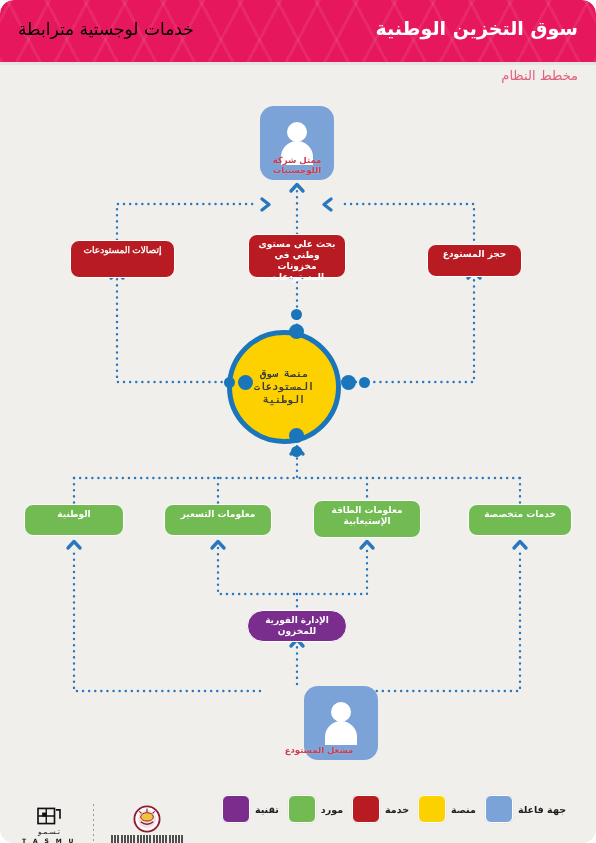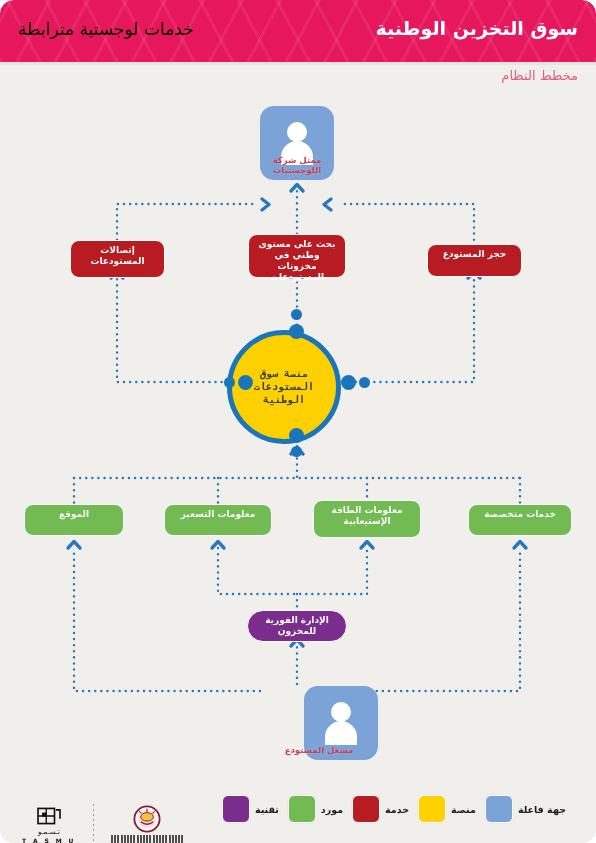--- a/index.html
+++ b/index.html
@@ -211,21 +211,21 @@
     <div class="node" style="left:260px;top:20px;">
       <div class="actor">
         <div class="person">
           <div class="head"></div>
             <div class="body"></div>
         </div>
       </div>
       <div class="actor-label">ممثل شركة اللوجستيات</div>
     </div>
 
-    <div class="node pill service" style="left:70px;top:154px;width:95px;height:38px;">
+    <div class="node pill service" style="left:70px;top:154px;width:105px;height:38px;font-family:Liberation Serif, serif;">
       <span>إتصالات المستودعات</span>
     </div>
 
     <div class="node pill service" style="left:248px;top:148px;width:98px;height:44px;">
       <span>بحث على مستوى وطني في مخزونات المستودعات</span>
     </div>
 
     <div class="node pill service" style="left:427px;top:158px;width:95px;height:33px;">
       <span>حجز المستودع</span>
     </div>
@@ -238,21 +238,21 @@
     <div class="hub-dot" style="left:289px;top:238px;"></div>
     <div class="hub-dot" style="left:289px;top:342px;"></div>
     <div class="hub-dot" style="left:238px;top:289px;"></div>
     <div class="hub-dot" style="left:341px;top:289px;"></div>
     <div class="hub-dot sm" style="left:291px;top:223px;"></div>
     <div class="hub-dot sm" style="left:291px;top:360px;"></div>
     <div class="hub-dot sm" style="left:224px;top:291px;"></div>
     <div class="hub-dot sm" style="left:359px;top:291px;"></div>
 
     <div class="node pill supplier" style="left:24px;top:418px;width:100px;height:32px;">
-      <span>الموقع</span>
+      <span>الوطنية</span>
     </div>
 
     <div class="node pill supplier" style="left:164px;top:418px;width:108px;height:32px;">
       <span>معلومات التسعير</span>
     </div>
 
     <div class="node pill supplier" style="left:313px;top:414px;width:108px;height:38px;">
       <span>معلومات الطاقة الإستيعابية</span>
     </div>
 

